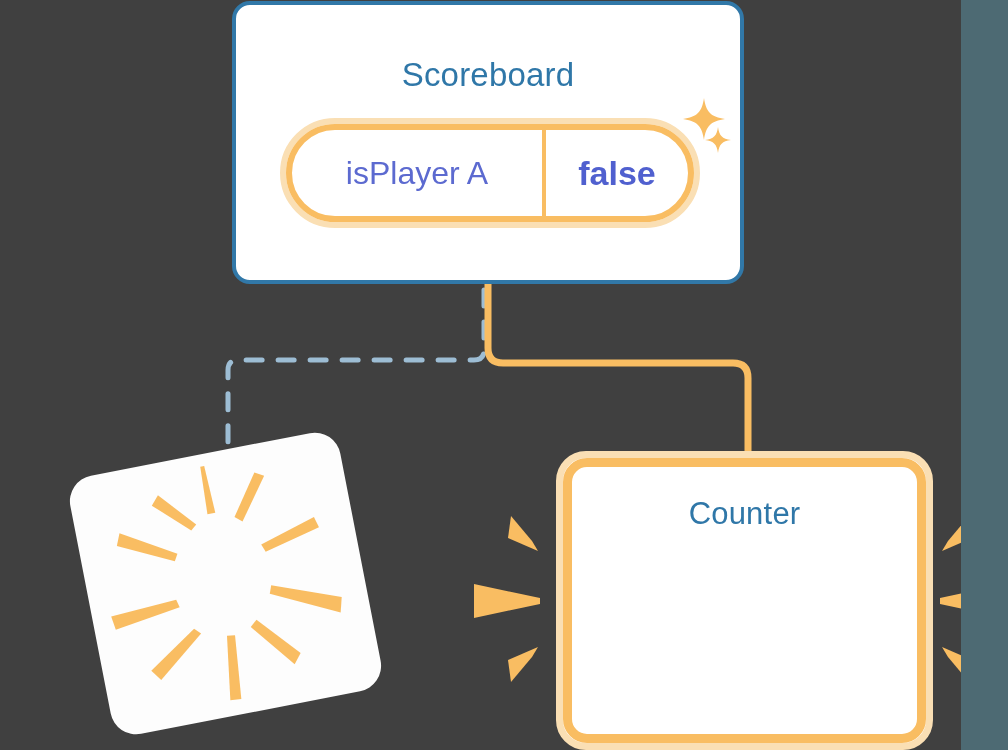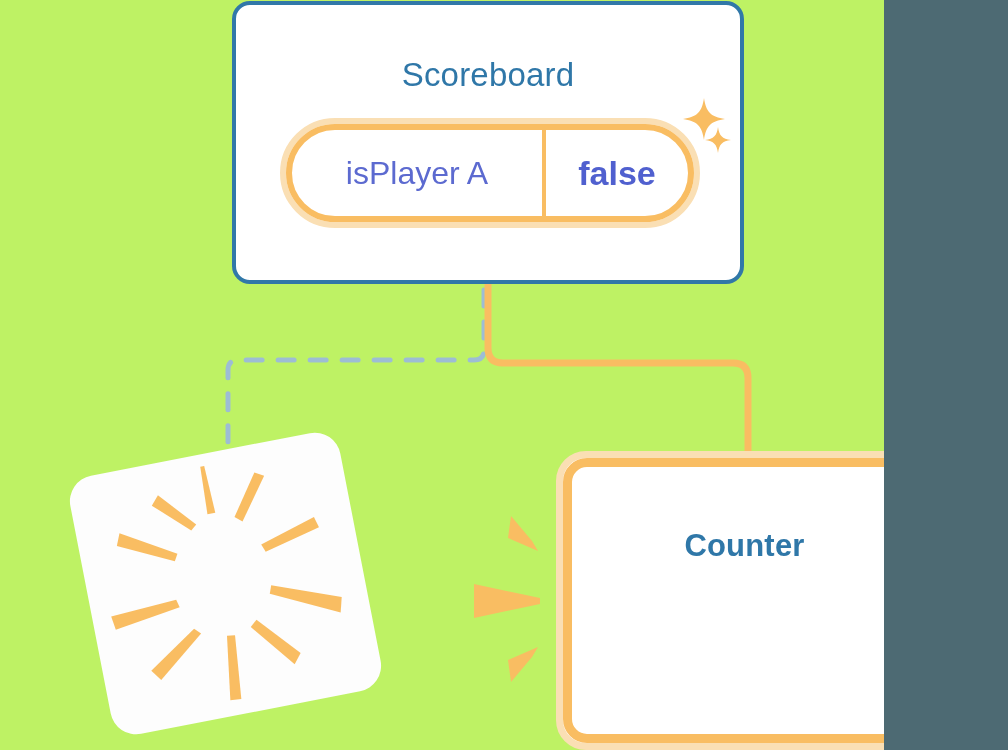--- a/index.html
+++ b/index.html
@@ -2,23 +2,23 @@
 <html><head>
 <meta charset="utf-8">
 <style>
   html, body {
     margin: 0;
     padding: 0;
     background: #4d6a73;
   }
   #stage {
     position: relative;
-    width: 884px;
+    width: 961px;
     height: 750px;
-    background: #bef264;
+    background: #404040;
     overflow: hidden;
     font-family: "Liberation Sans", "DejaVu Sans", sans-serif;
   }
 
   
   #connectors {
     position: absolute;
     left: 0; top: 0;
     width: 1008px; height: 750px;
     z-index: 1;
@@ -124,23 +124,22 @@
     position: absolute;
     left: 0; top: 0;
     width: 100%; height: 100%;
     box-sizing: border-box;
     border: 9px solid #f9bd62;
     border-radius: 24px;
     background: #ffffff;
   }
   .counter-card .card-title {
     position: relative;
-    padding-top: 63px;
+    padding-top: 31px;
     font-size: 31px;
-    font-weight: bold;
   }
   .counter-pill {
     position: absolute;
     left: 53px;
     top: 135px;
     width: 268px;
     height: 95px;
     box-sizing: border-box;
     border: 2px solid #5c6ad0;
     border-radius: 48px;

